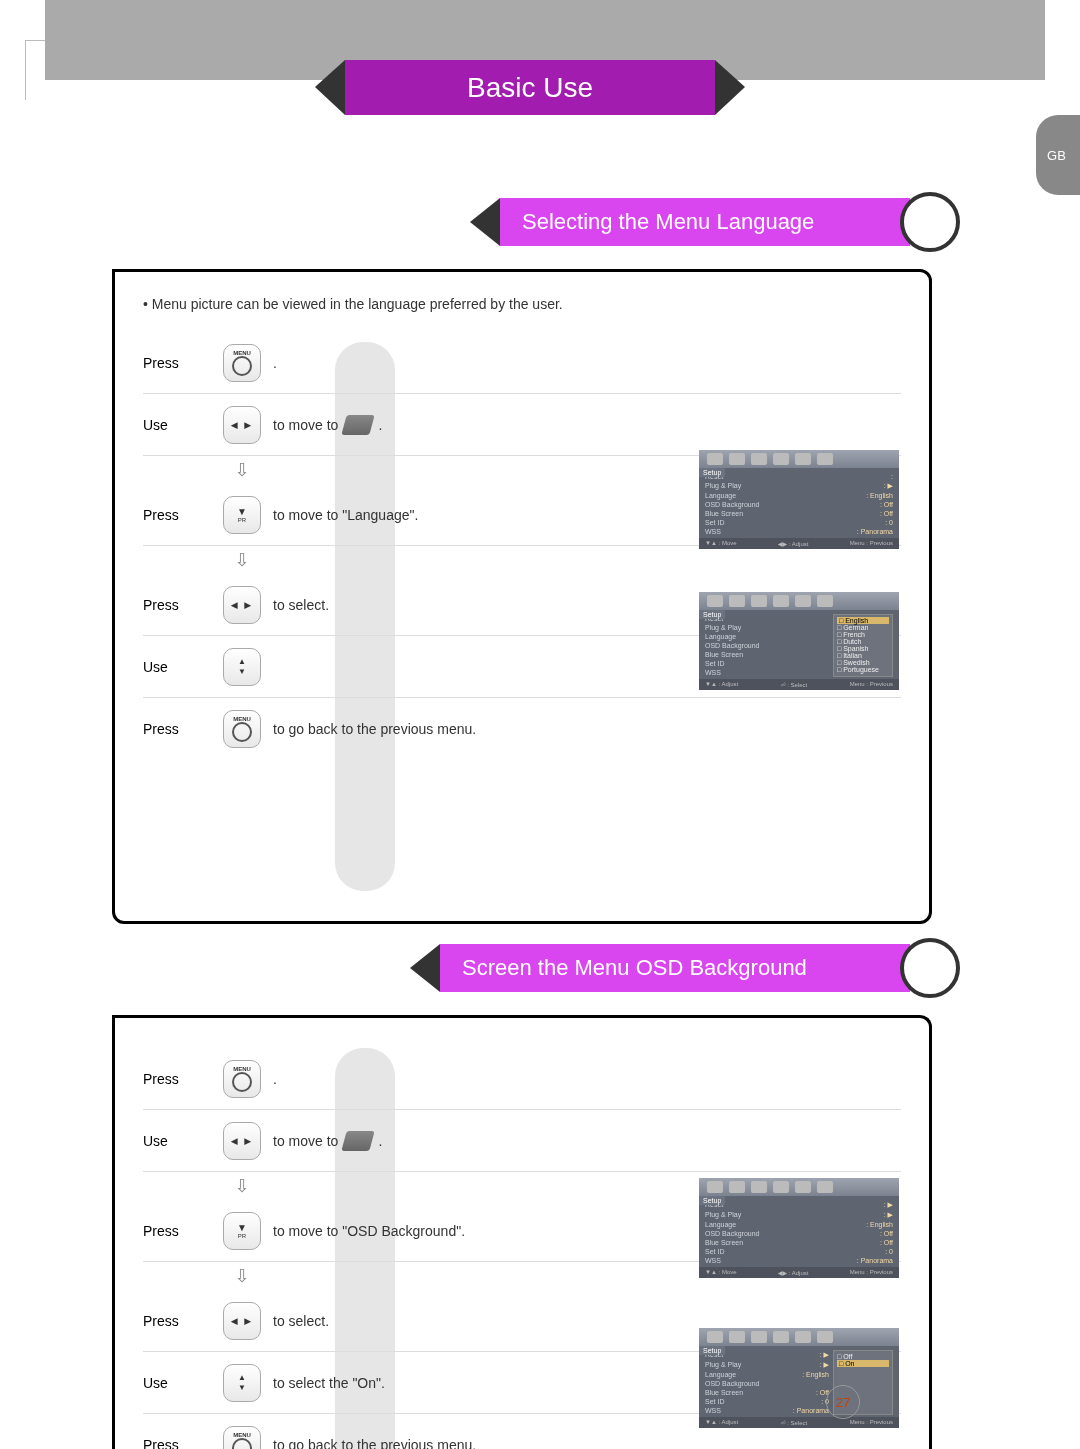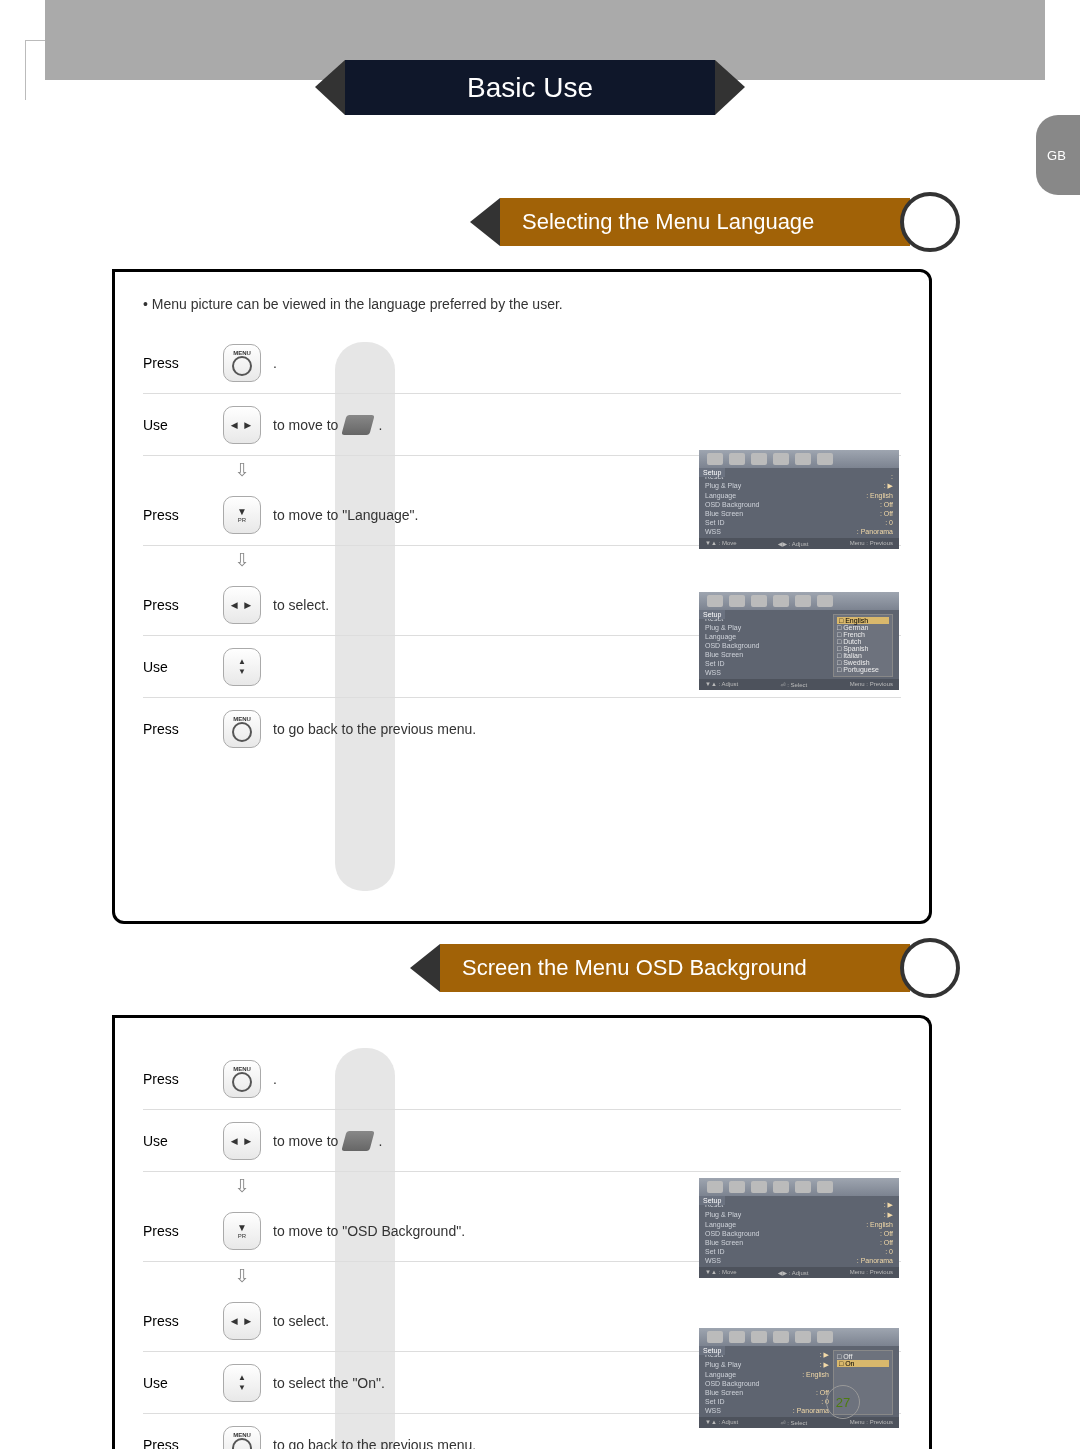--- a/index.html
+++ b/index.html
@@ -1,23 +1,23 @@
 <!DOCTYPE html>
 <html><head>
 <meta charset="utf-8">
 <style>
   * { box-sizing: border-box; margin: 0; padding: 0; }
   body { font-family: Arial, Helvetica, sans-serif; background: #fff; width: 1080px; height: 1449px; position: relative; color: #333; }
   .side-tab { position: absolute; top: 115px; right: 0; width: 44px; height: 80px; background: #888; border-radius: 22px 0 0 22px; display: flex; align-items: center; justify-content: center; color: #fff; font-size: 13px; padding-right:3px; }
   .top-dark { position: absolute; top:0; left:45px; width: 1000px; height: 80px; background: #aaa; }
-  .header-banner { position: absolute; top: 60px; left: 345px; width: 370px; height: 55px; background: #0f172a; color: #fff; font-size: 28px; display:flex; align-items:center; justify-content:center; }
+  .header-banner { position: absolute; top: 60px; left: 345px; width: 370px; height: 55px; background: #a21caf; color: #fff; font-size: 28px; display:flex; align-items:center; justify-content:center; }
   .header-banner::before, .header-banner::after { content:""; position:absolute; top:0; width:0; height:0; border-top:27px solid transparent; border-bottom:28px solid transparent; }
   .header-banner::before { left:-30px; border-right:30px solid #333; }
   .header-banner::after { right:-30px; border-left:30px solid #333; }
-  .sec-title { position:absolute; height:48px; background:#a16207; color:#fff; font-size:22px; display:flex; align-items:center; padding: 0 22px; }
+  .sec-title { position:absolute; height:48px; background:#d946ef; color:#fff; font-size:22px; display:flex; align-items:center; padding: 0 22px; }
   .sec-title::before { content:""; position:absolute; left:-30px; top:0; width:0; height:0; border-top:24px solid transparent; border-bottom:24px solid transparent; border-right:30px solid #333; }
   .sec-circle { position:absolute; width:60px; height:60px; border-radius:50%; border:4px solid #333; background:#fff; }
   .content-box { position:absolute; border:3px solid #000; border-radius: 0 12px 12px 12px; background:#fff;margin-top:24px; }
   .intro { font-size:14px; padding: 24px 28px 10px; }
   .vband { position:absolute; top:70px; left:220px; width:60px; bottom:30px; background:#e6e6e6; border-radius:28px; }
   .steps { position:relative; padding: 10px 28px 30px; }
   .row { display:flex; align-items:center; min-height:62px; border-bottom:1px solid #ddd; font-size:14px; }
   .row:last-child { border-bottom:none; }
   .col-act { width:68px; color:#000000; }
   .col-btn { width:62px; display:flex; justify-content:center; }
@@ -36,21 +36,21 @@
   .osd .lbl { display:flex; justify-content:space-between; padding:1px 0; }
   .osd .lbl .k { color:#cfd3da; }
   .osd .lbl .v { color:#f2d9a8; }
   .osd .ftr { background:#4d525c; padding:2px 6px; display:flex; justify-content:space-between; font-size:6px; color:#bbb; }
   .osd .setup-tag { position:absolute; top:18px; left:0; background:#6b7280; color:#fff; font-size:7px; padding:1px 4px; }
   .osd.withpop .body { display:flex; gap:4px; }
   .osd.withpop .leftc { flex:1; }
   .osd.withpop .pop { width:60px; background:#6d727d; border:1px solid #888; padding:2px 3px; }
   .osd.withpop .pop div { color:#eee; padding:0px 0; }
   .osd.withpop .pop .sel { background:#d9b86c; color:#000; padding:0 2px; }
-  .page-num { position:absolute; bottom:30px; right:220px; width:34px; height:34px; border:1px solid #999; border-radius:50%; display:flex; align-items:center; justify-content:center; font-size:13px; color:#4d7c0f; }
+  .page-num { position:absolute; bottom:30px; right:220px; width:34px; height:34px; border:1px solid #999; border-radius:50%; display:flex; align-items:center; justify-content:center; font-size:13px; color:#c2410c; }
   .corner-mark { position:absolute; left:25px; top:40px; width:25px; height:60px; border-left:1px solid #bbb; border-top:1px solid #bbb; }
 </style>
 </head>
 <body>
 
 <div class="corner-mark"></div>
 <div class="top-dark"></div>
 <div class="side-tab">GB</div>
 
 <div class="header-banner">Basic Use</div>

